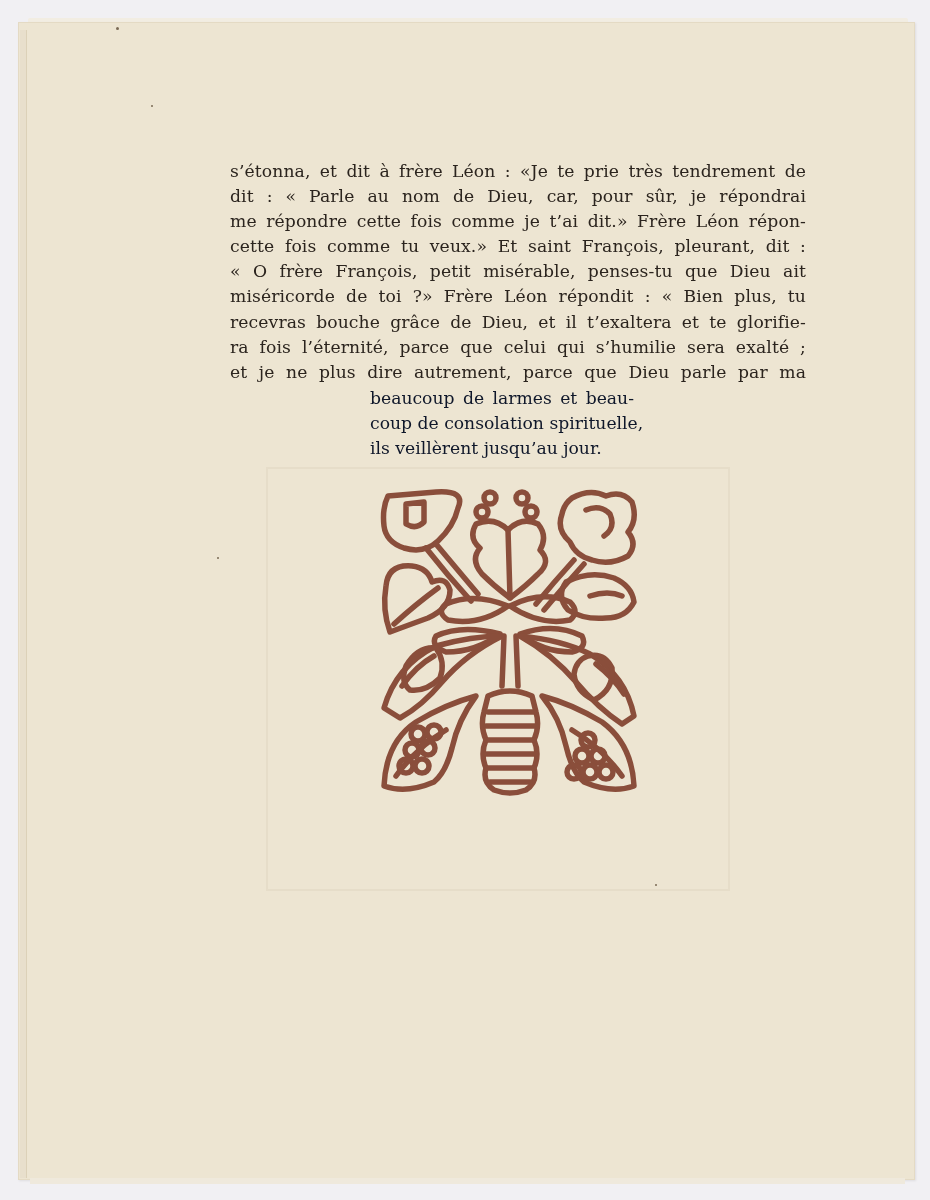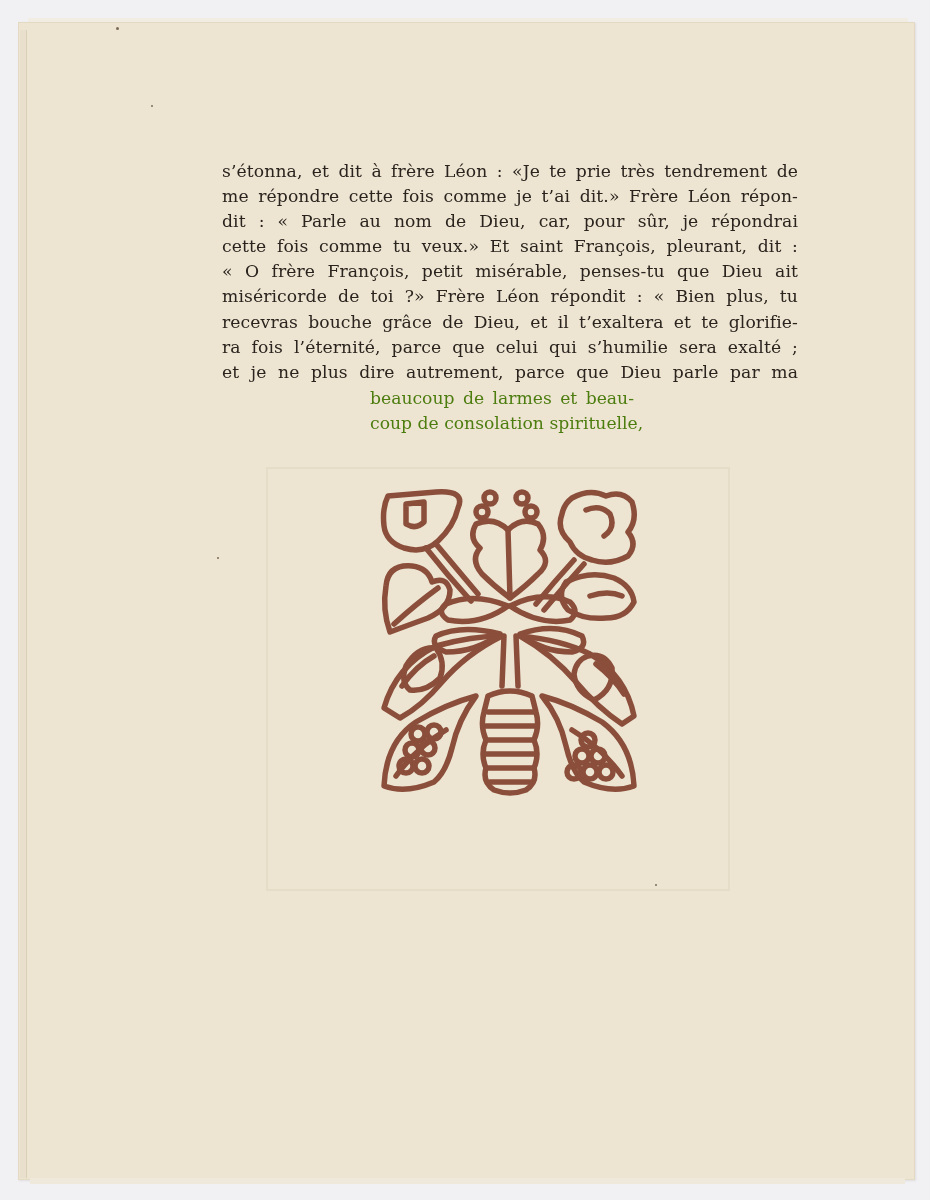--- a/index.html
+++ b/index.html
@@ -4,25 +4,25 @@
 <style>
   html,body{margin:0;padding:0;}
   body{width:930px;height:1200px;background:#f1f0f3;position:relative;overflow:hidden;}
   .page{position:absolute;left:18px;top:22px;width:897px;height:1158px;background:#ede5d2;
     box-shadow:inset 0 0 0 1px #e4dac4, 1px 1px 2px rgba(0,0,0,0.08);}
   .page-edge-top{position:absolute;left:28px;top:18px;width:880px;height:6px;background:#f2ede2;border-radius:2px;}
   .page-edge-bottom{position:absolute;left:30px;top:1178px;width:875px;height:6px;background:#efe9dc;}
   .page-edge-left{position:absolute;left:20px;top:30px;width:6px;height:1148px;background:#e8dfcc;border-right:1px solid #dcd1b8;}
   .ghost-frame{position:absolute;left:248px;top:445px;width:460px;height:420px;border:2px solid rgba(200,188,160,0.18);}
   .speck{position:absolute;width:3px;height:3px;border-radius:50%;background:#7a6a55;}
-  .text{position:absolute;left:222px;top:159px;width:576px;
+  .text{position:absolute;left:230px;top:159px;width:576px;
     font-family:"DejaVu Serif","Liberation Serif",serif;font-size:17.2px;line-height:25.1px;color:#2b241e;letter-spacing:0.1px;}
   .line{display:block;text-align:justify;text-align-last:justify;white-space:nowrap;height:25.1px;}
   .indent{position:absolute;left:370px;top:386px;width:264px;
-    font-family:"DejaVu Serif","Liberation Serif",serif;font-size:17.2px;line-height:25.1px;color:#4d7c0f;}
+    font-family:"DejaVu Serif","Liberation Serif",serif;font-size:17.2px;line-height:25.1px;color:#0f172a;}
   .indent .line{text-align:justify;text-align-last:justify;}
   .indent .line.end{text-align-last:left;}
   .ornament{position:absolute;left:376px;top:486px;width:266px;height:312px;}
 </style>
 </head>
 <body>
 
 <div class="page-edge-top"></div>
 <div class="page">
   <div class="ghost-frame"></div>
@@ -30,33 +30,34 @@
 <div class="page-edge-left"></div>
 <div class="page-edge-bottom"></div>
 
 <div class="speck" style="left:116px;top:27px;"></div>
 <div class="speck" style="left:151px;top:105px;width:2px;height:2px;"></div>
 <div class="speck" style="left:217px;top:557px;width:2px;height:2px;"></div>
 <div class="speck" style="left:655px;top:884px;width:2px;height:2px;"></div>
 
 <div class="text">
   <span class="line">s’étonna, et dit à frère Léon : «Je te prie très tendrement de</span>
+  <span class="line">dit : « Parle au nom de Dieu, car, pour sûr, je répondrai</span>
   <span class="line">me répondre cette fois comme je t’ai dit.» Frère Léon répon-</span>
-  <span class="line">dit : « Parle au nom de Dieu, car, pour sûr, je répondrai</span>
   <span class="line">cette fois comme tu veux.» Et saint François, pleurant, dit :</span>
   <span class="line">« O frère François, petit misérable, penses-tu que Dieu ait</span>
   <span class="line">miséricorde de toi ?» Frère Léon répondit : « Bien plus, tu</span>
   <span class="line">recevras bouche grâce de Dieu, et il t’exaltera et te glorifie-</span>
   <span class="line">ra fois l’éternité, parce que celui qui s’humilie sera exalté ;</span>
   <span class="line">et je ne plus dire autrement, parce que Dieu parle par ma</span>
 </div>
 
 <div class="indent">
   <span class="line">beaucoup de larmes et beau-</span>
   <span class="line">coup de consolation spirituelle,</span>
+  <span class="line end">ils veillèrent jusqu’au jour.</span>
 </div>
 
 <div class="ornament">
   <svg viewBox="0 0 266 312" width="266" height="312" fill="none" stroke="#8a4e3b" stroke-width="5.5" stroke-linejoin="round" stroke-linecap="round">
 
     <path d="M12 10 L60 6 Q90 4 82 22 Q78 40 62 55 Q48 68 28 62 Q10 56 8 40 Q6 22 12 10 Z"></path>
     <path d="M30 18 L48 16 L48 36 Q40 44 30 38 Z"></path>
     <path d="M60 58 Q80 82 102 108"></path>
     <path d="M50 62 Q72 90 95 115"></path>
 

